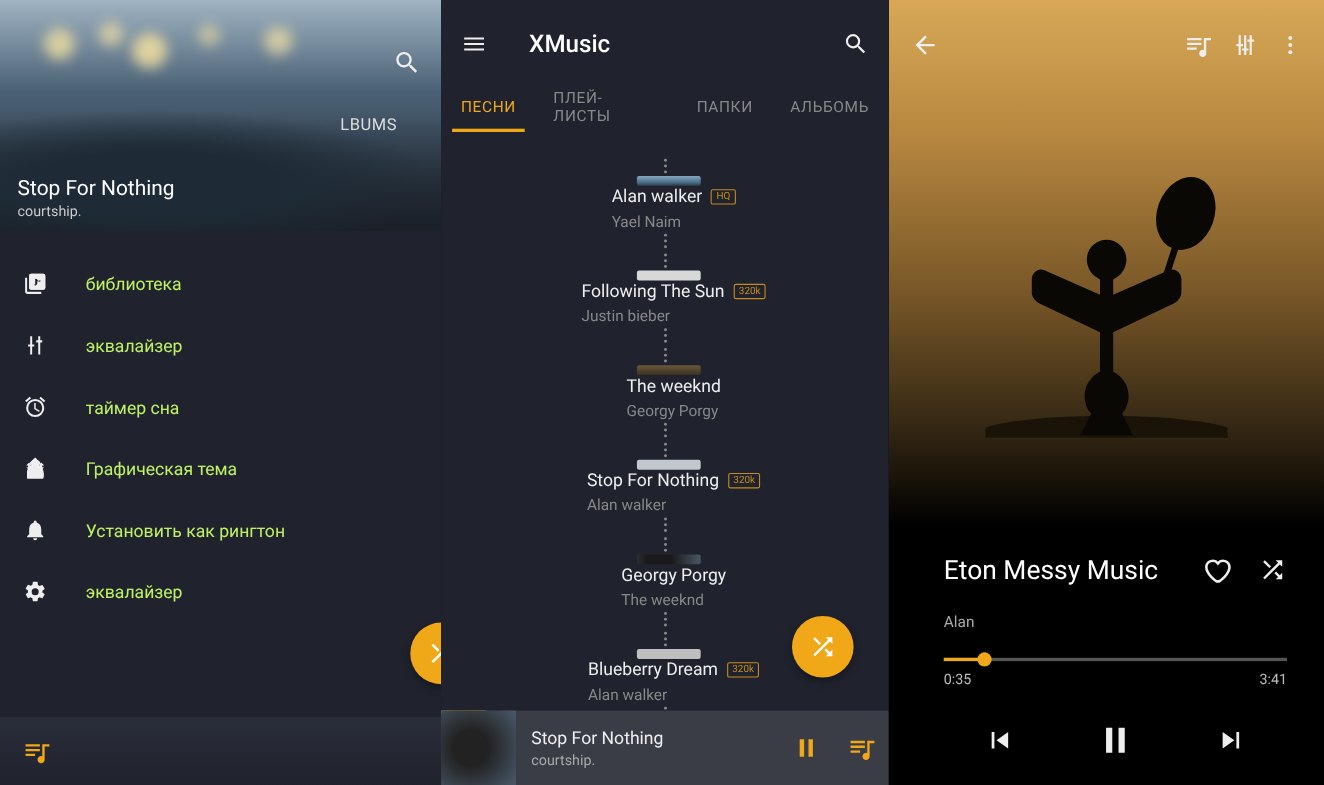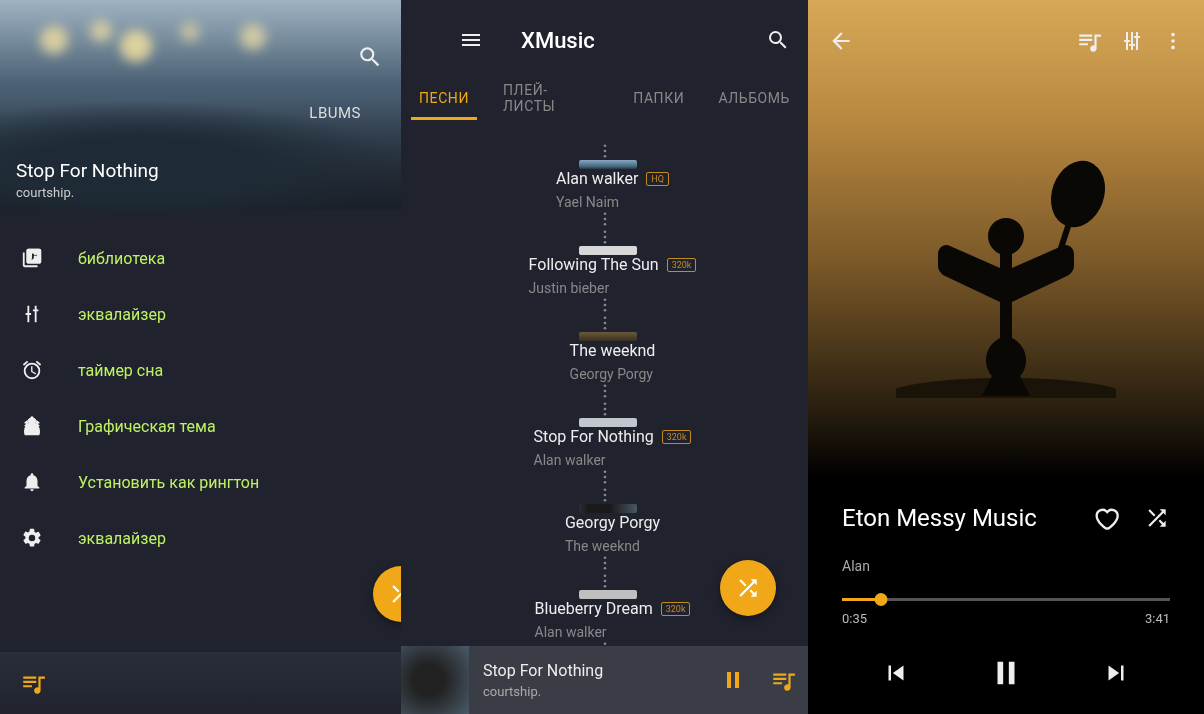--- a/index.html
+++ b/index.html
@@ -50,21 +50,21 @@
   box-shadow: 0 3px 8px rgba(0,0,0,.4);
 }
 .fab-left { right: -28px; bottom: 92px; }
 .mini-bar {
   position: absolute; left: 0; right: 0; bottom: 0; height: 62px;
   background: linear-gradient(180deg, #2a2e3a, #20232e);
   display: flex; align-items: center; padding: 0 20px;
 }
 
 
-.topbar { height: 80px; display: flex; align-items: center; padding: 0 18px; gap: 28px; margin-left: 40px; }
+.topbar { height: 80px; display: flex; align-items: center; padding: 0 18px; gap: 28px; }
 .topbar-title { font-size: 22px; font-weight: 500; flex: 1; margin-left: 10px; }
 .tabs { display: flex; height: 48px; align-items: center; padding: 0 18px; gap: 34px; border-bottom: 1px solid rgba(255,255,255,.0); }
 .tab { font-size: 14px; letter-spacing: .6px; color: #888; padding-bottom: 12px; position: relative; }
 .tab.active { color: #f0a818; }
 .tab.active::after { content: ""; position: absolute; left: -8px; right: -8px; bottom: -2px; height: 3px; background: #f0a818; }
 .songs { padding: 14px 0 0 0; }
 .song { display: flex; align-items: center; height: 86px; padding: 0 18px; flex-direction: column; }
 .song-dots-left { width: 24px; display: flex; justify-content: center; }
 .song-art { width: 58px; height: 58px; background: #333; margin-left: 6px; border-radius: 2px; position: relative; overflow: hidden; }
 .song-info { flex: 1; margin-left: 16px; }
@@ -97,21 +97,21 @@
 .player-top .spacer { flex: 1; }
 .player-art {
   position: absolute; left: 0; right: 0; top: 0; height: 478px;
   background: linear-gradient(180deg, #d8a858 0%, #b88840 25%, #7a5828 55%, #2a2010 85%, #000 100%);
   overflow: hidden;
 }
 .silhouette {
   position: absolute; left: 50%; bottom: 80px; transform: translateX(-50%);
   width: 220px; height: 260px;
 }
-.player-body { position: absolute; left: 0; right: 0; top: 478px; padding: 26px 34px 0; }
+.player-body { position: absolute; left: 16px; right: 0; top: 478px; padding: 26px 34px 0; }
 .player-title-row { display: flex; align-items: center; gap: 24px; }
 .player-title { flex: 1; font-size: 24px; font-weight: 400; }
 .player-artist { font-size: 14px; color: #aaa; margin-top: 26px; }
 .progress-row { margin-top: 24px; }
 .progress-track { position: relative; height: 3px; background: #555; }
 .progress-fill { position: absolute; left: 0; top: 0; height: 3px; background: #f0a818; }
 .progress-thumb { position: absolute; top: -5px; width: 13px; height: 13px; border-radius: 50%; background: #f0a818; transform: translateX(-50%); }
 .time-row { display: flex; justify-content: space-between; font-size: 13px; color: #bbb; margin-top: 10px; }
 .controls { display: flex; justify-content: space-around; align-items: center; margin-top: 30px; }
 

